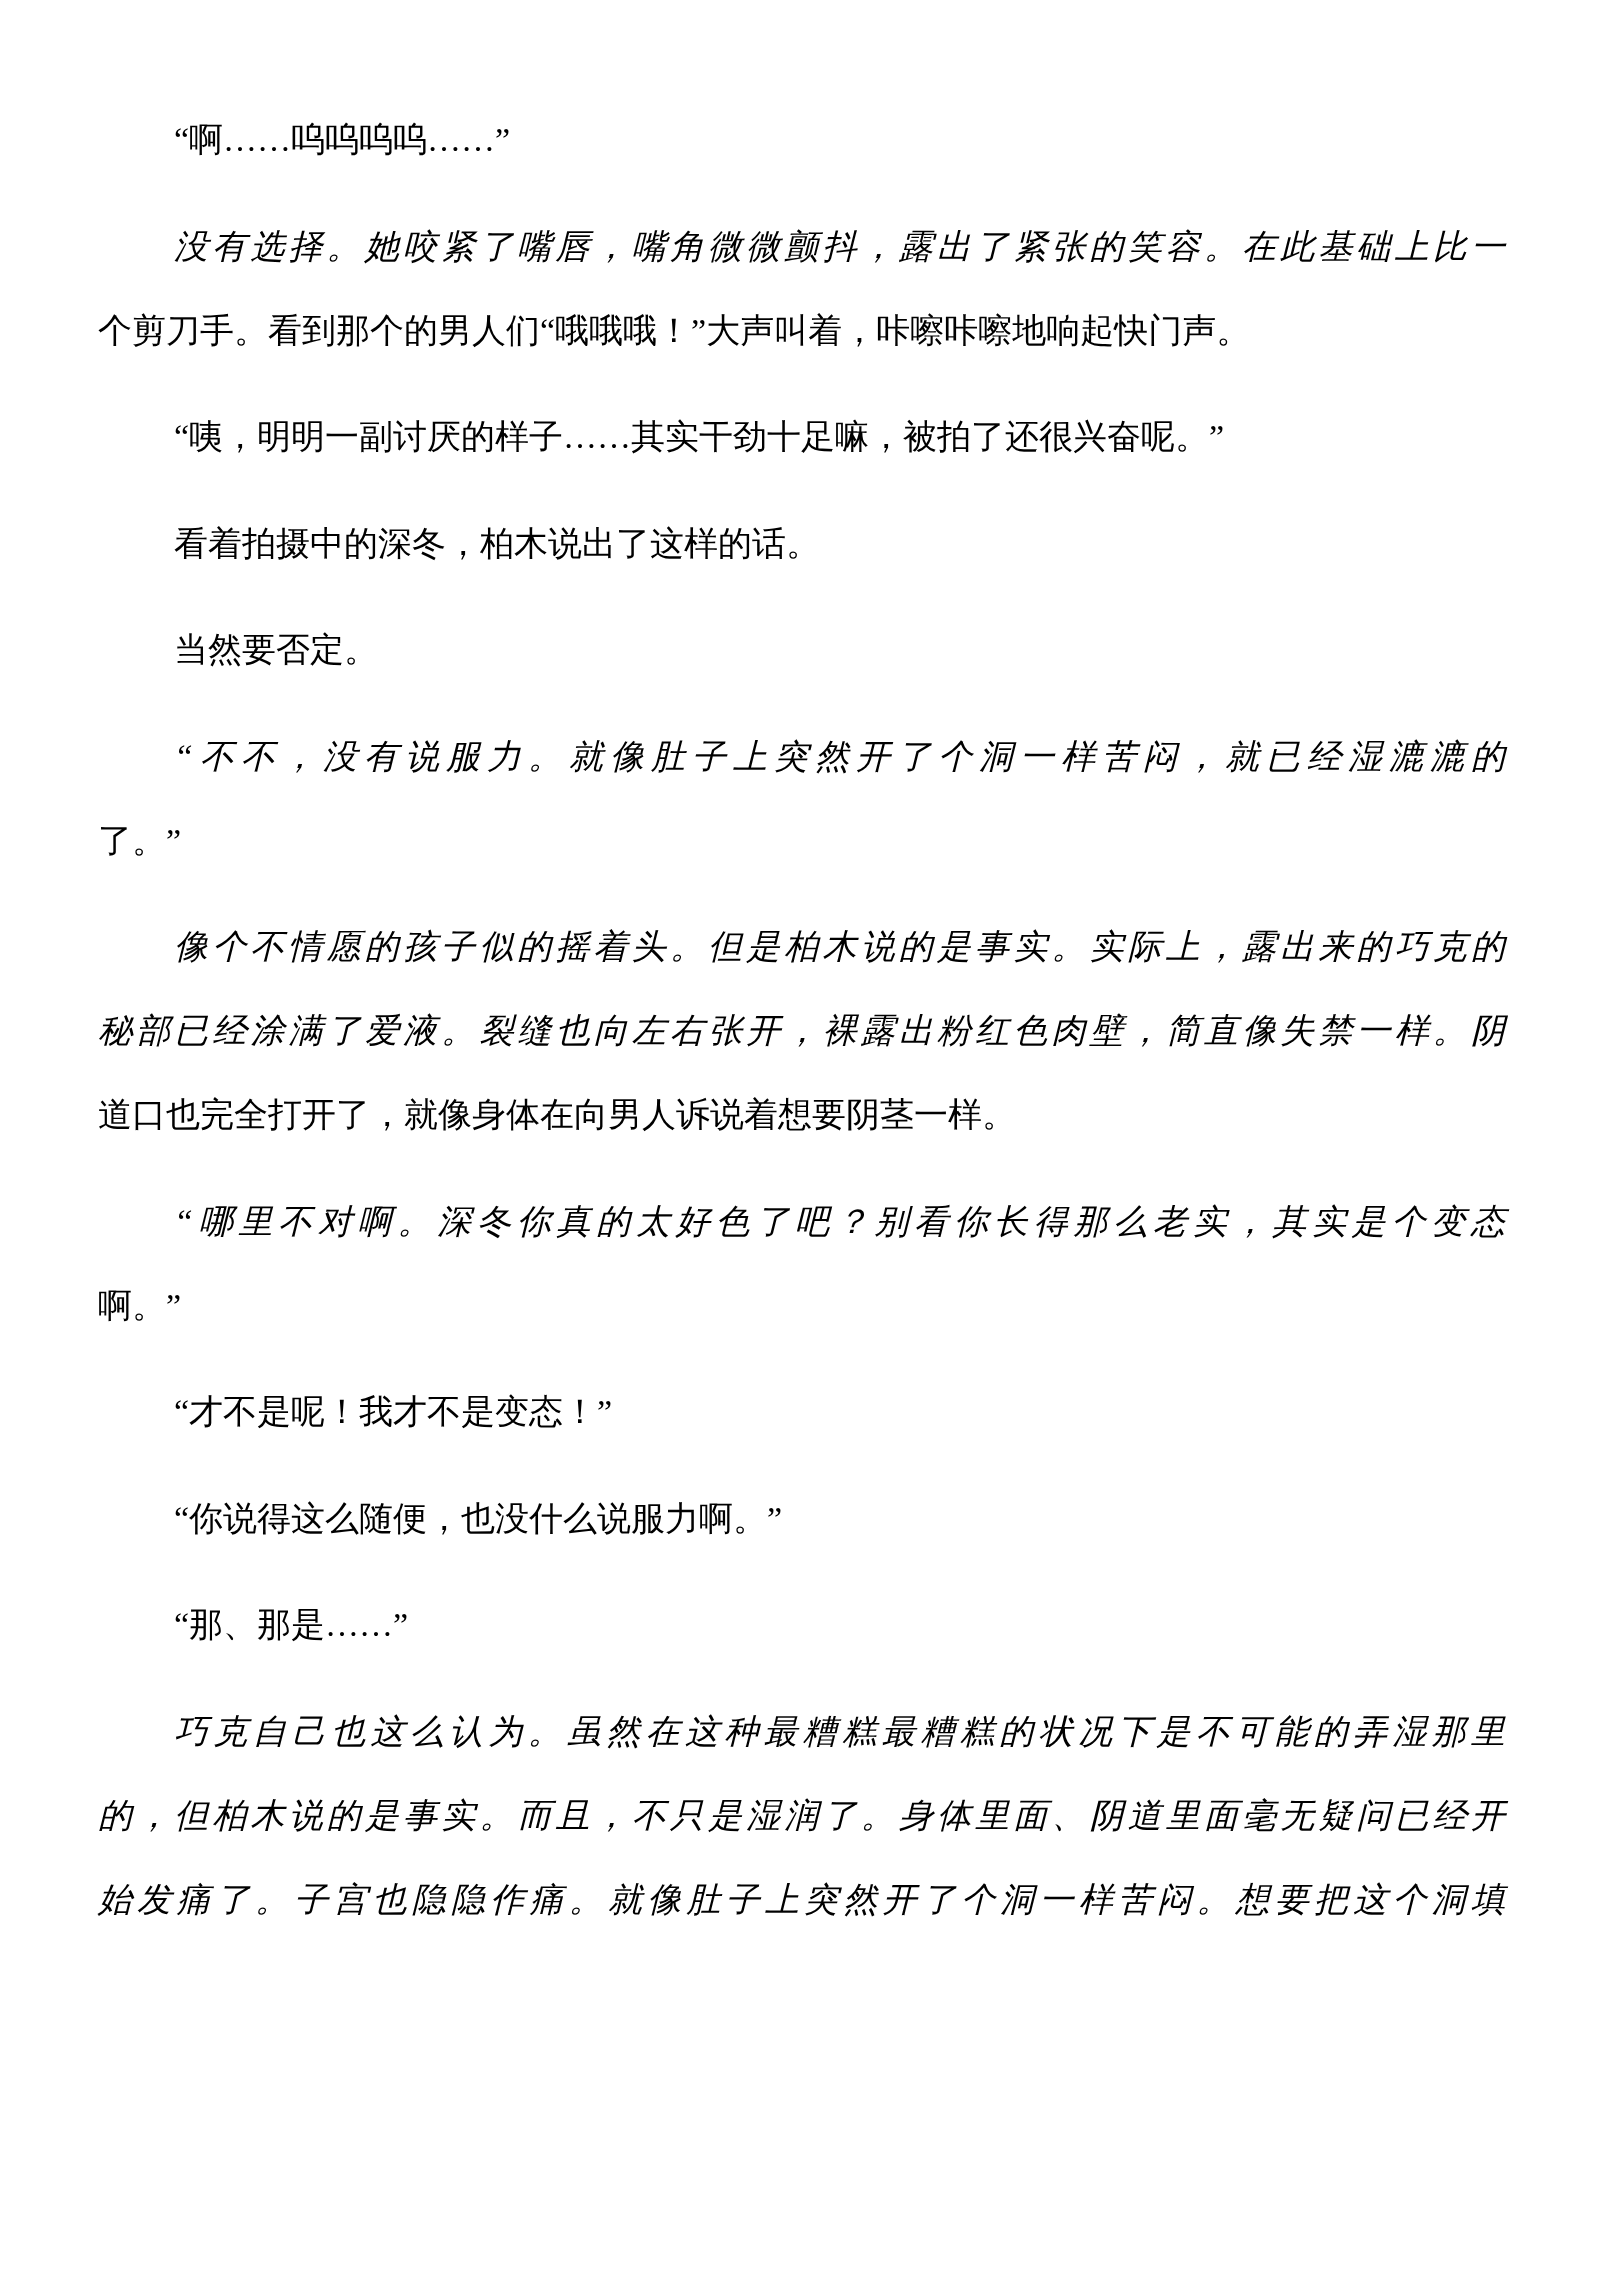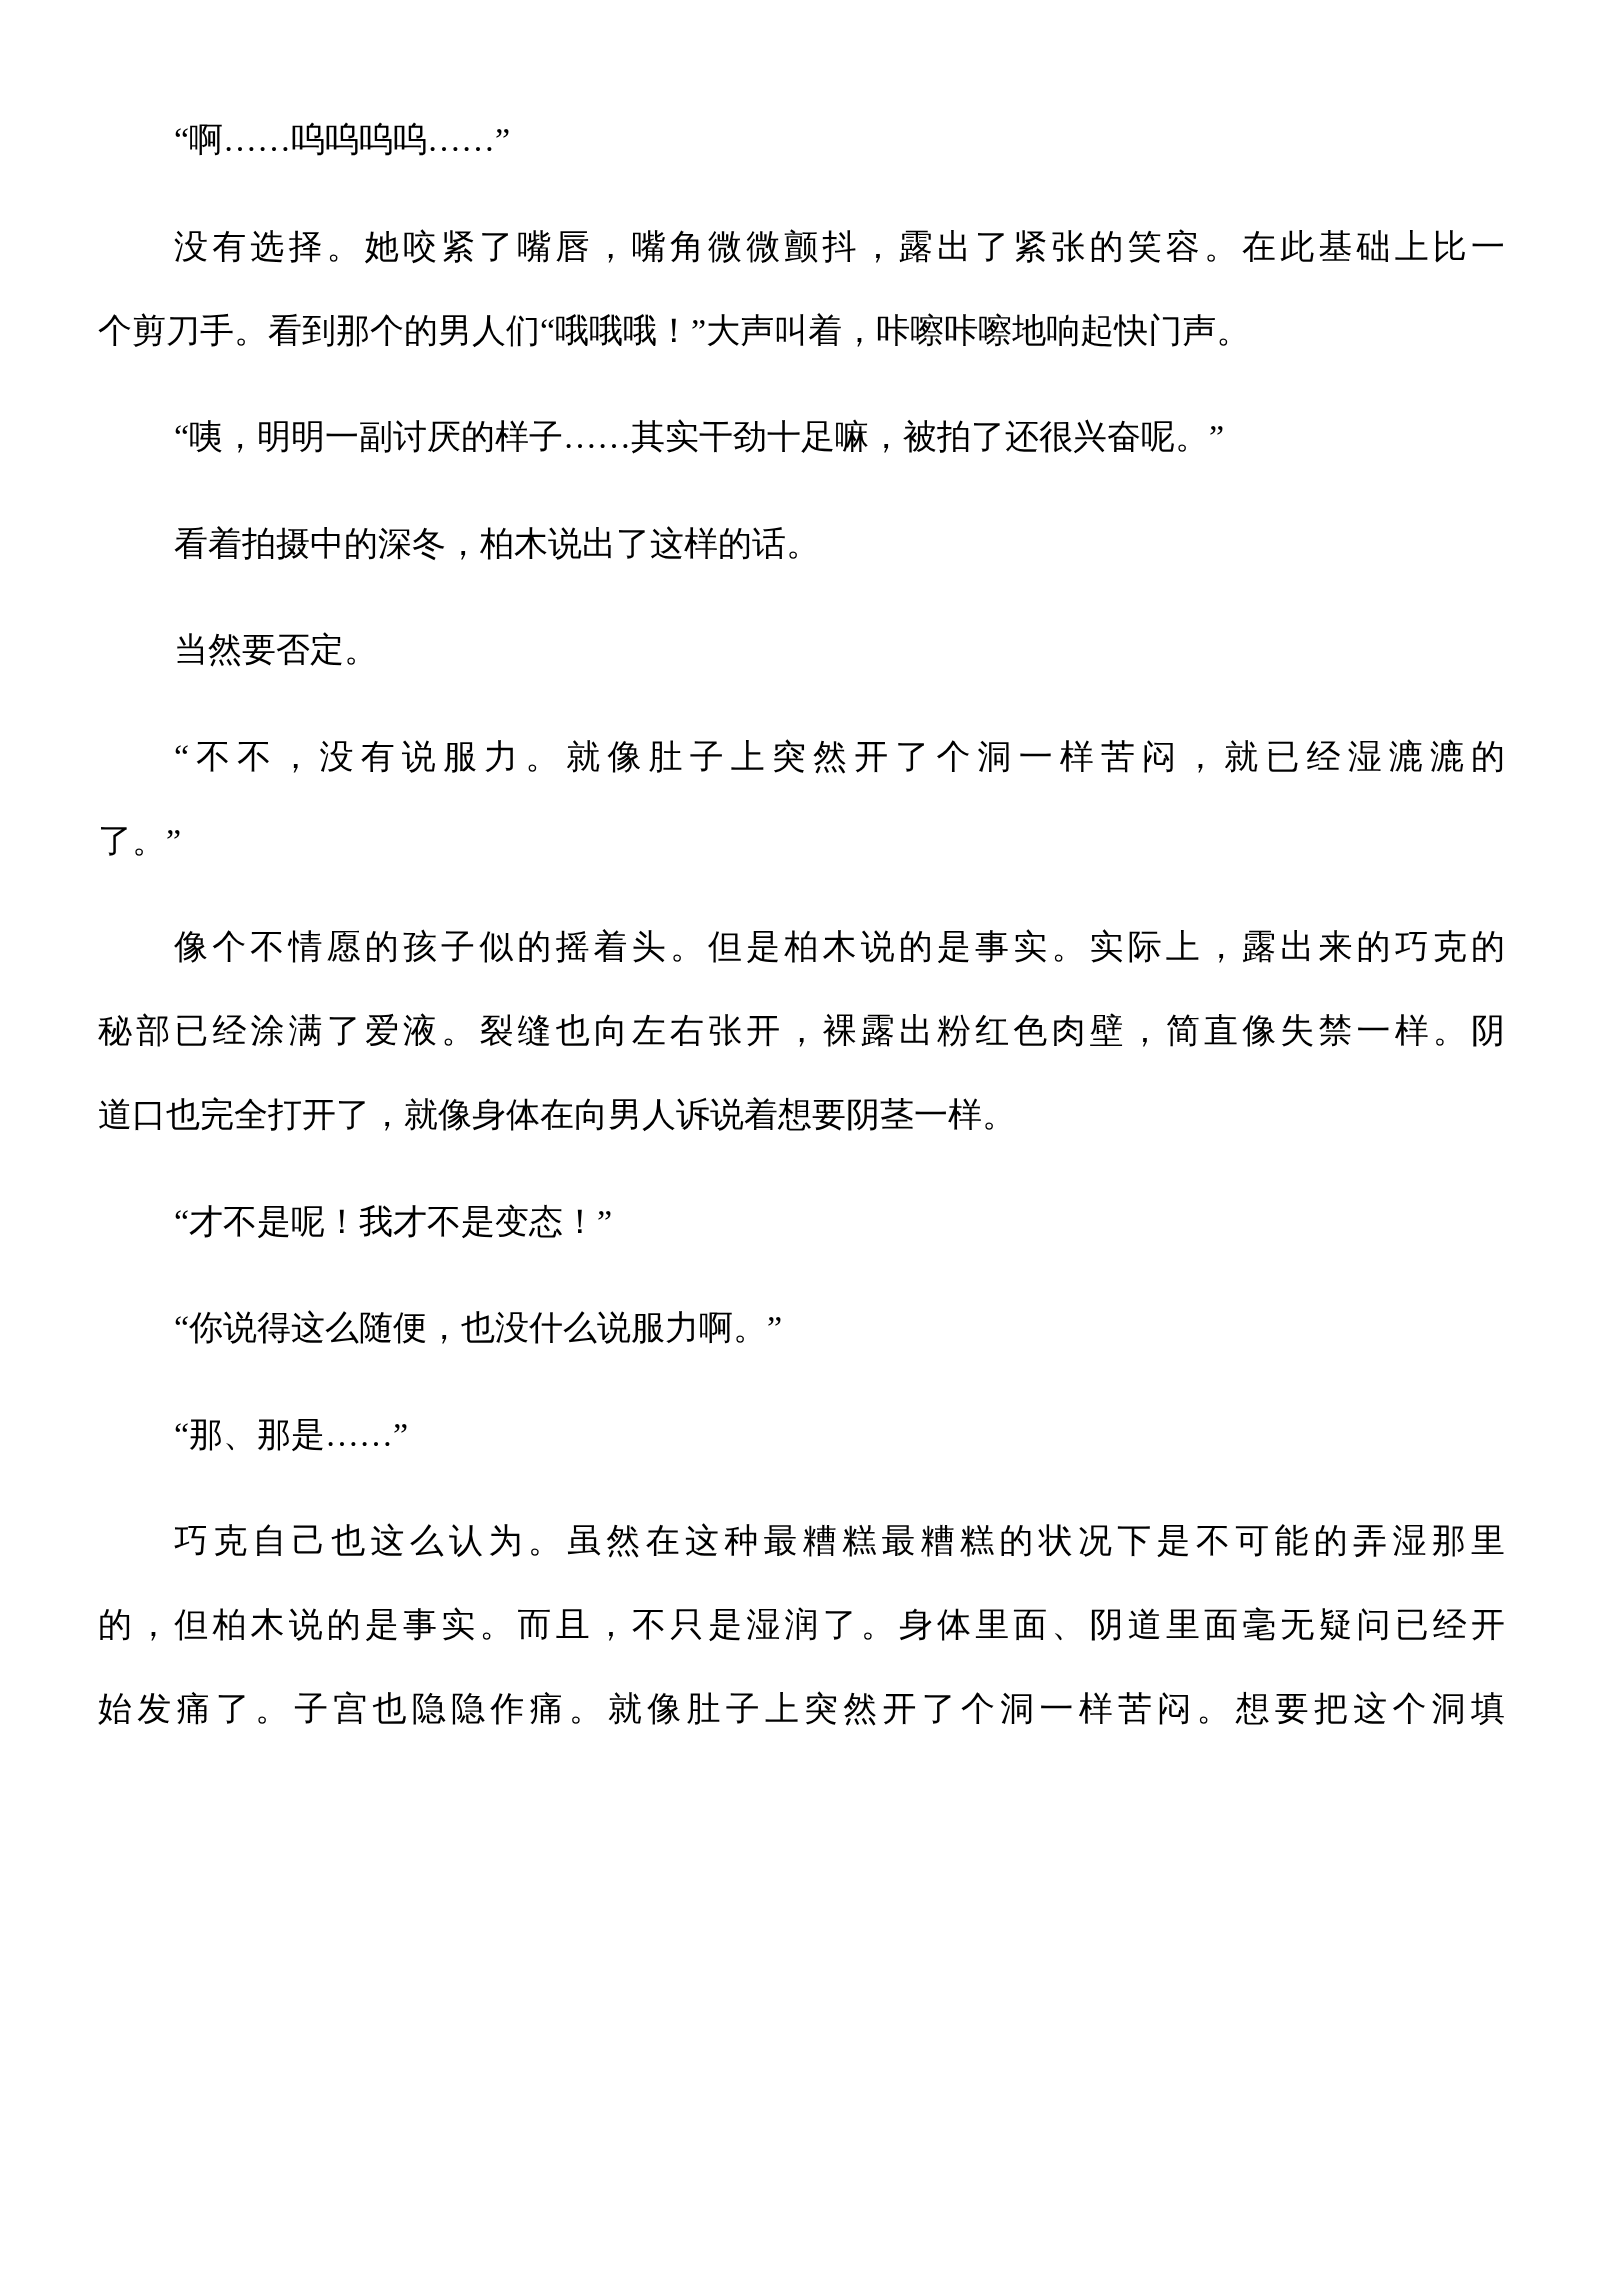--- a/index.html
+++ b/index.html
@@ -25,20 +25,21 @@
     height: 84px;
     white-space: normal;
     overflow: visible;
     color: #000000;
   }
   .line.indent { text-indent: 76px; }
   .line.fill {
     text-align: justify;
     -moz-text-align-last: justify;
     text-align-last: justify;
+    font-style: italic;
   }
 </style>
 </head>
 <body>
 
 <div class="page">
   <div id="doc">
       <div class="para">
         <div class="line indent">“啊……呜呜呜呜……”</div>
       </div>
@@ -58,20 +59,24 @@
       <div class="para">
         <div class="line indent fill">“不不，没有说服力。就像肚子上突然开了个洞一样苦闷，就已经湿漉漉的</div>
         <div class="line">了。”</div>
       </div>
       <div class="para">
         <div class="line indent fill">像个不情愿的孩子似的摇着头。但是柏木说的是事实。实际上，露出来的巧克的</div>
         <div class="line fill">秘部已经涂满了爱液。裂缝也向左右张开，裸露出粉红色肉壁，简直像失禁一样。阴</div>
         <div class="line">道口也完全打开了，就像身体在向男人诉说着想要阴茎一样。</div>
       </div>
       <div class="para">
+        <div class="line indent fill">“哪里不对啊。深冬你真的太好色了吧？别看你长得那么老实，其实是个变态</div>
+        <div class="line">啊。”</div>
+      </div>
+      <div class="para">
         <div class="line indent">“才不是呢！我才不是变态！”</div>
       </div>
       <div class="para">
         <div class="line indent">“你说得这么随便，也没什么说服力啊。”</div>
       </div>
       <div class="para">
         <div class="line indent">“那、那是……”</div>
       </div>
       <div class="para">
         <div class="line indent fill">巧克自己也这么认为。虽然在这种最糟糕最糟糕的状况下是不可能的弄湿那里</div>

